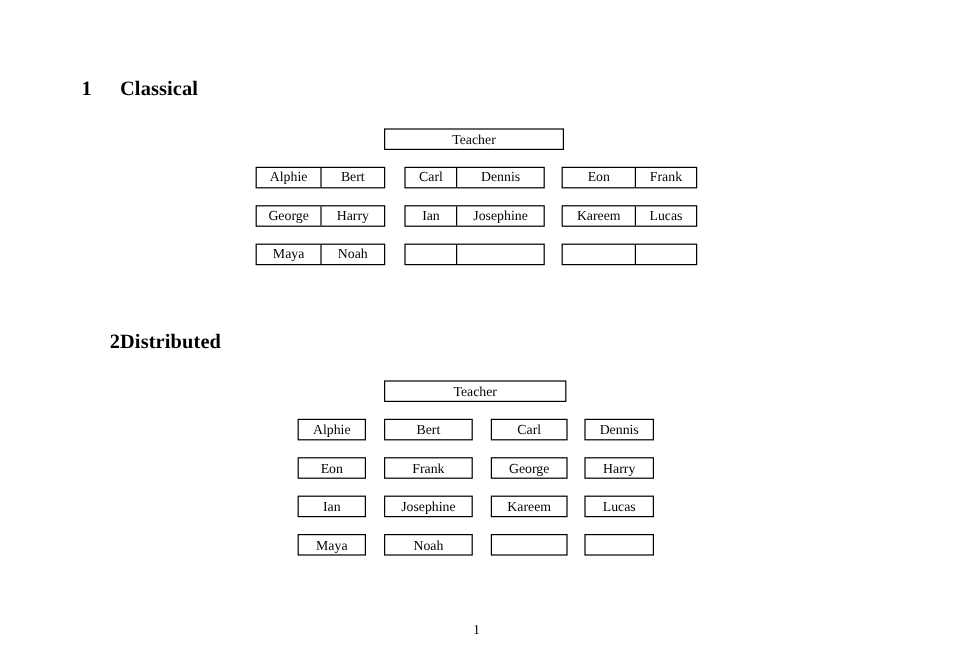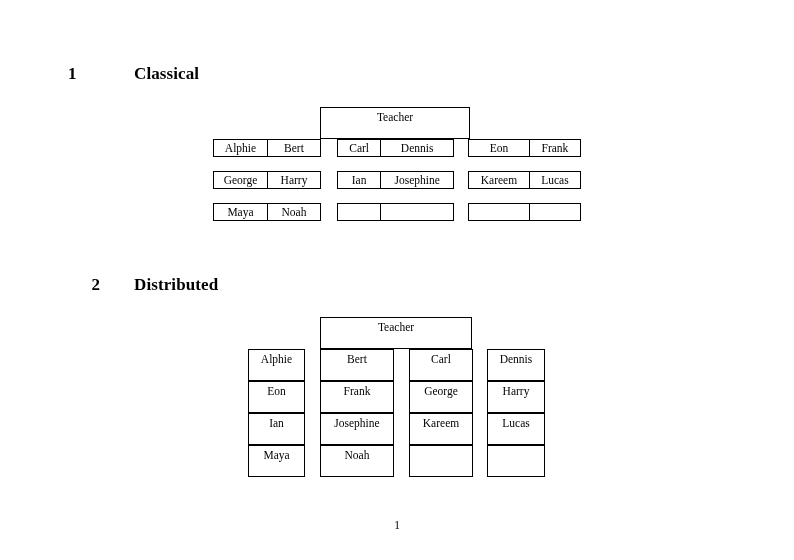--- a/index.html
+++ b/index.html
@@ -29,30 +29,29 @@
     font-weight: bold;
     letter-spacing: 0.1px;
     white-space: nowrap;
   }
   .section-heading .sec-num {
     display: inline-block;
     width: 32px;
   }
   .section-heading .sec-title {
     display: inline-block;
-    margin-left: 34px;
   }
   #heading-classical { top: 64px; }
   #heading-distributed { top: 275px; text-align: right; }
 
   
   .box {
     position: absolute;
     border: 1px solid #000000;
-    height: 32px;
+    height: 18px;
     line-height: 18px;
     text-align: center;
     font-size: 11.5px;
     box-sizing: border-box;
     background: #ffffff;
     white-space: nowrap;
     overflow: hidden;
   }
 
   

